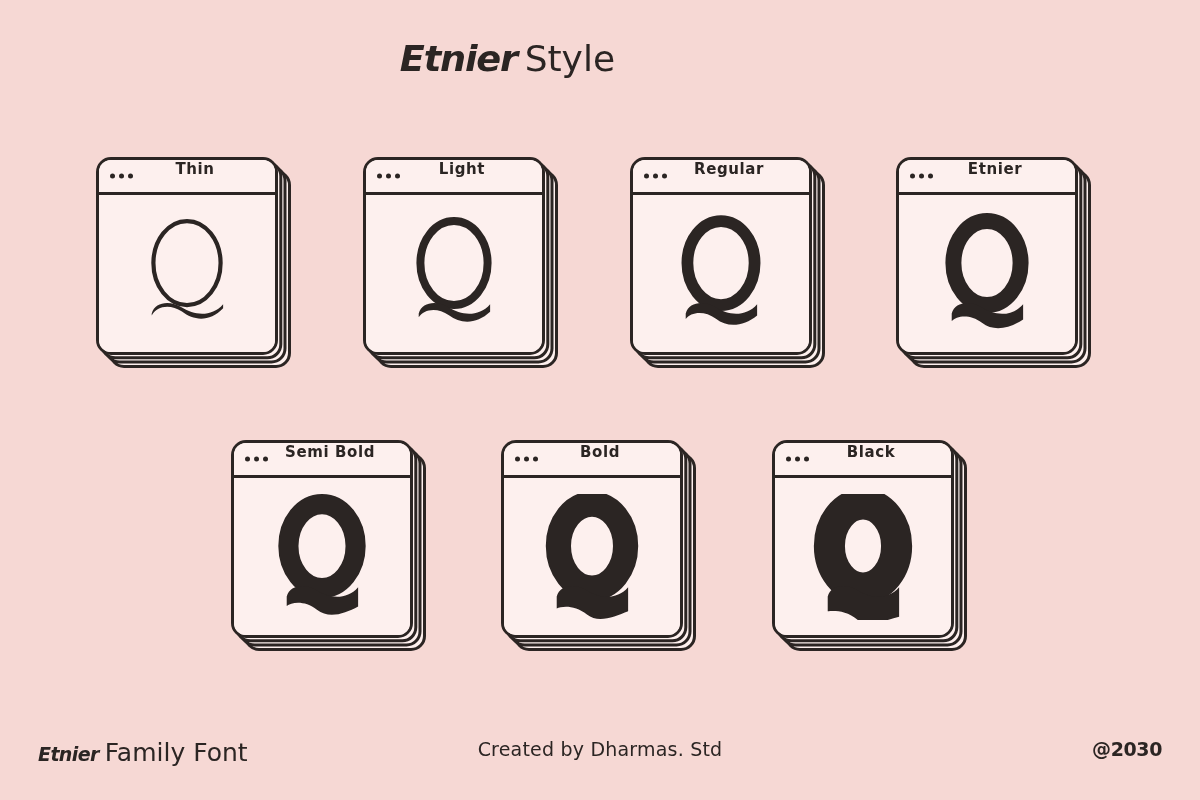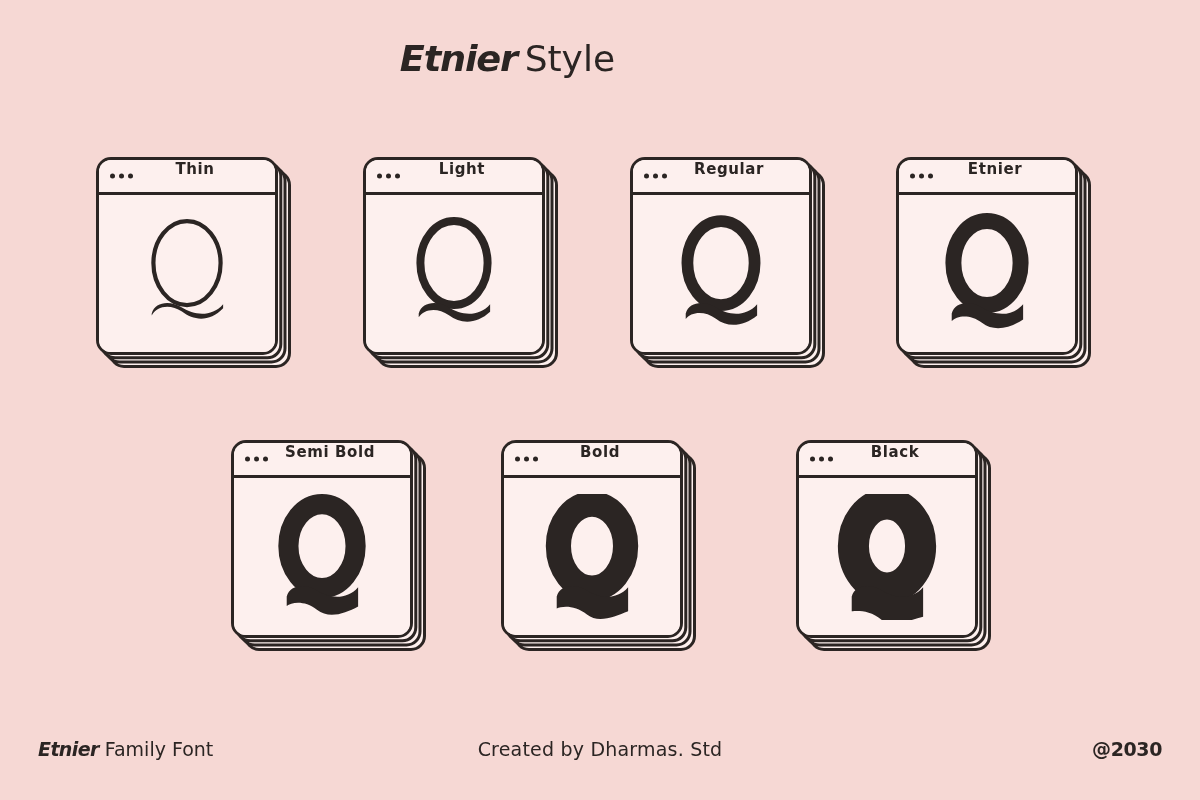--- a/index.html
+++ b/index.html
@@ -109,21 +109,21 @@
     position:absolute; left:38px; top:0;
     white-space:nowrap;
   }
   .foot-left .b{
     font-family:"DejaVu Sans", sans-serif;
     font-weight:900; font-style:italic;
     font-size:19px; letter-spacing:-0.6px; color:#2b2523;
   }
   .foot-left .n{
     font-family:"DejaVu Sans", sans-serif;
-    font-weight:400; font-size:19px;
+    font-weight:400; font-size:25px;
     color:#2b2523; margin-left:6px;margin-top:16px;
   }
   .foot-center{
     position:absolute; left:0; top:0; width:1200px;
     text-align:center;
     font-family:"DejaVu Sans", sans-serif;
     font-weight:400; font-size:19px;
     letter-spacing:0.2px;
     color:#2b2523;
     white-space:nowrap;
@@ -276,21 +276,21 @@
         <div class="card-body">
           <svg viewBox="0 0 150 150" width="126" height="126" class="glyph-svg">
             <g fill="none" stroke="#2b2523" stroke-width="30" stroke-linecap="round" stroke-linejoin="round">
               <ellipse cx="75" cy="62" rx="40" ry="50"></ellipse>
             </g>
             <path d="M 33 122 C 37 108 55 106 69 115 C 83 124 104 127 118 111 L 118 139.5 C 102 145.675 83 154.5 69 143.5 C 55 131.65 39 133.225 33 136.25 Z" fill="#2b2523"></path>
           </svg>
         </div>
       </div>
     </div>
-    <div class="card-wrap" style="left: 772px; top: 440px; margin-left: 24px;">
+    <div class="card-wrap" style="left: 772px; top: 440px;">
       <div class="layer l3"></div>
       <div class="layer l2"></div>
       <div class="layer l1"></div>
       <div class="card">
         <div class="card-header">
           <div class="dots">
             <i></i>
             <i></i>
             <i></i>
           </div>

